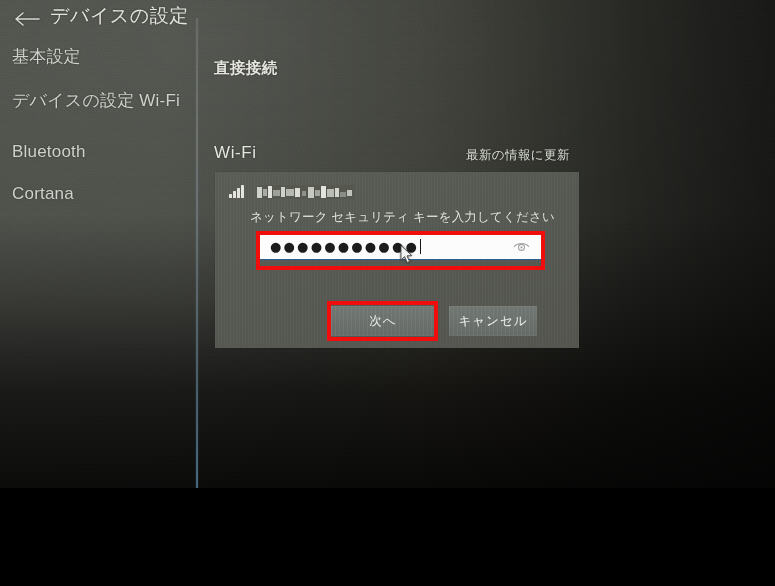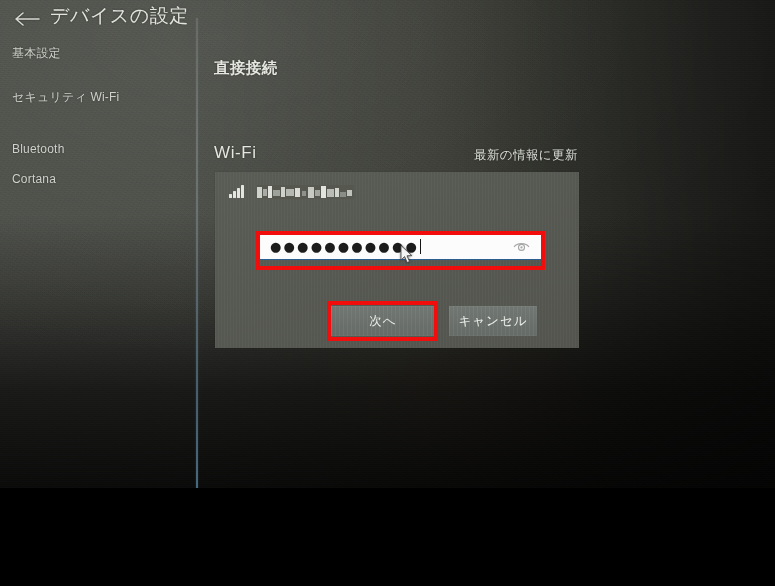--- a/index.html
+++ b/index.html
@@ -76,38 +76,38 @@
     position:absolute;left:50px;top:3px;
     font-size:19px;color:#e2e4dd;letter-spacing:0.5px;
     text-shadow:0 0 2px rgba(0,0,0,0.45);
     white-space:nowrap;
   }
 
   
   .sidebar{position:absolute;left:0;top:42px;width:196px;}
   .side-item{
     position:absolute;left:6px;
-    font-size:12px;color:#cfd2cb;
+    font-size:17px;color:#cfd2cb;
     text-shadow:0 0 2px rgba(0,0,0,0.4);
     white-space:nowrap;
     padding:3px 6px;
     letter-spacing:0.2px;
   }
 
   
   .content{position:absolute;left:198px;top:0;right:0;bottom:0;}
   .sec-title{
     position:absolute;font-size:15.5px;color:#e4e6df;
     text-shadow:0 0 2px rgba(0,0,0,0.45);white-space:nowrap;letter-spacing:0.4px;
   }
   #direct-label{left:16px;top:58px;font-weight:bold;}
   #direct-status{left:16px;top:90px;}
   #wifi-label{left:16px;top:143px;font-size:17px;letter-spacing:0.6px;}
   #refresh-link{
-    left:276px;top:147px;font-size:12.5px;color:#dcdfd8;cursor:pointer;
+    left:268px;top:147px;font-size:12.5px;color:#dcdfd8;cursor:pointer;
   }
 
   
   .panel{
     position:absolute;left:17px;top:172px;width:364px;height:176px;
     background:linear-gradient(160deg,#5b5d57 0%,#585a54 40%,#54564f 100%);
     box-shadow:0 0 1px rgba(0,0,0,0.3);
   }
   .panel-scan{
     position:absolute;inset:0;
@@ -222,23 +222,23 @@
     <div class="back-arrow">
       <svg width="26" height="16" viewBox="0 0 26 16" aria-hidden="true">
         <path d="M9 2 L2 8 L9 14 M2 8 L25 8" fill="none" stroke="currentColor" stroke-width="1.5" stroke-linecap="round" stroke-linejoin="round"></path>
       </svg>
     </div>
     <div class="app-title">デバイスの設定</div>
   </div>
 
   <div class="sidebar">
     <div class="side-item" style="top:0px">基本設定</div>
-    <div class="side-item" style="top:44px">セキュリティ Wi-Fi</div>
+    <div class="side-item" style="top:44px">デバイスの設定 Wi-Fi</div>
     <div class="side-item" style="top:97px">Bluetooth</div>
-    <div class="side-item" style="top:127px">Cortana</div>
+    <div class="side-item" style="top:139px">Cortana</div>
   </div>
 
   <div class="divider"></div>
 
   <div class="content">
 
     <div class="sec-title" id="direct-label">直接接続</div>
     <div class="sec-title" id="wifi-label">Wi-Fi</div>
     <div class="sec-title" id="refresh-link">最新の情報に更新</div>
 
@@ -264,20 +264,21 @@
           <span class="m9"></span>
             <span class="m10"></span>
             <span class="m11"></span>
             <span class="m12"></span>
           <span class="m13"></span>
             <span class="m14"></span>
             <span class="m15"></span>
         </span>
       </div>
 
+      <div class="prompt">ネットワーク セキュリティ キーを入力してください</div>
 
       <div class="pw-wrap">
         <span class="pw-dots">●●●●●●●●●●●</span>
         <span class="caret"></span>
         <span class="eye-icon">
           <svg width="17" height="12" viewBox="0 0 17 12" aria-hidden="true">
             <path d="M1 6 C4 1.5, 13 1.5, 16 6" fill="none" stroke="#4a4a4a" stroke-width="1.1"></path>
             <circle cx="8.5" cy="6.4" r="3" fill="none" stroke="#4a4a4a" stroke-width="1.1"></circle>
             <circle cx="8.5" cy="6.4" r="1.1" fill="#4a4a4a"></circle>
           </svg>

